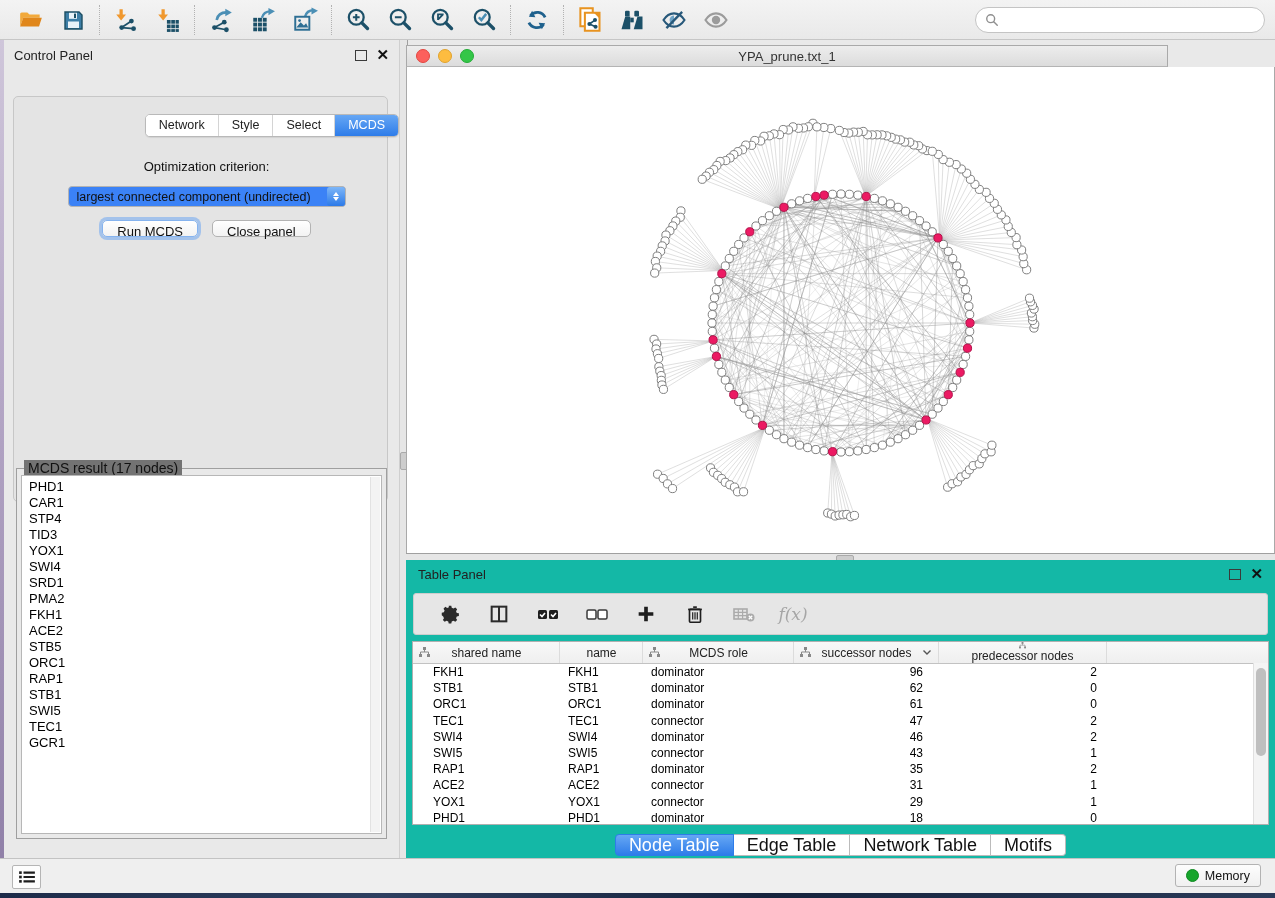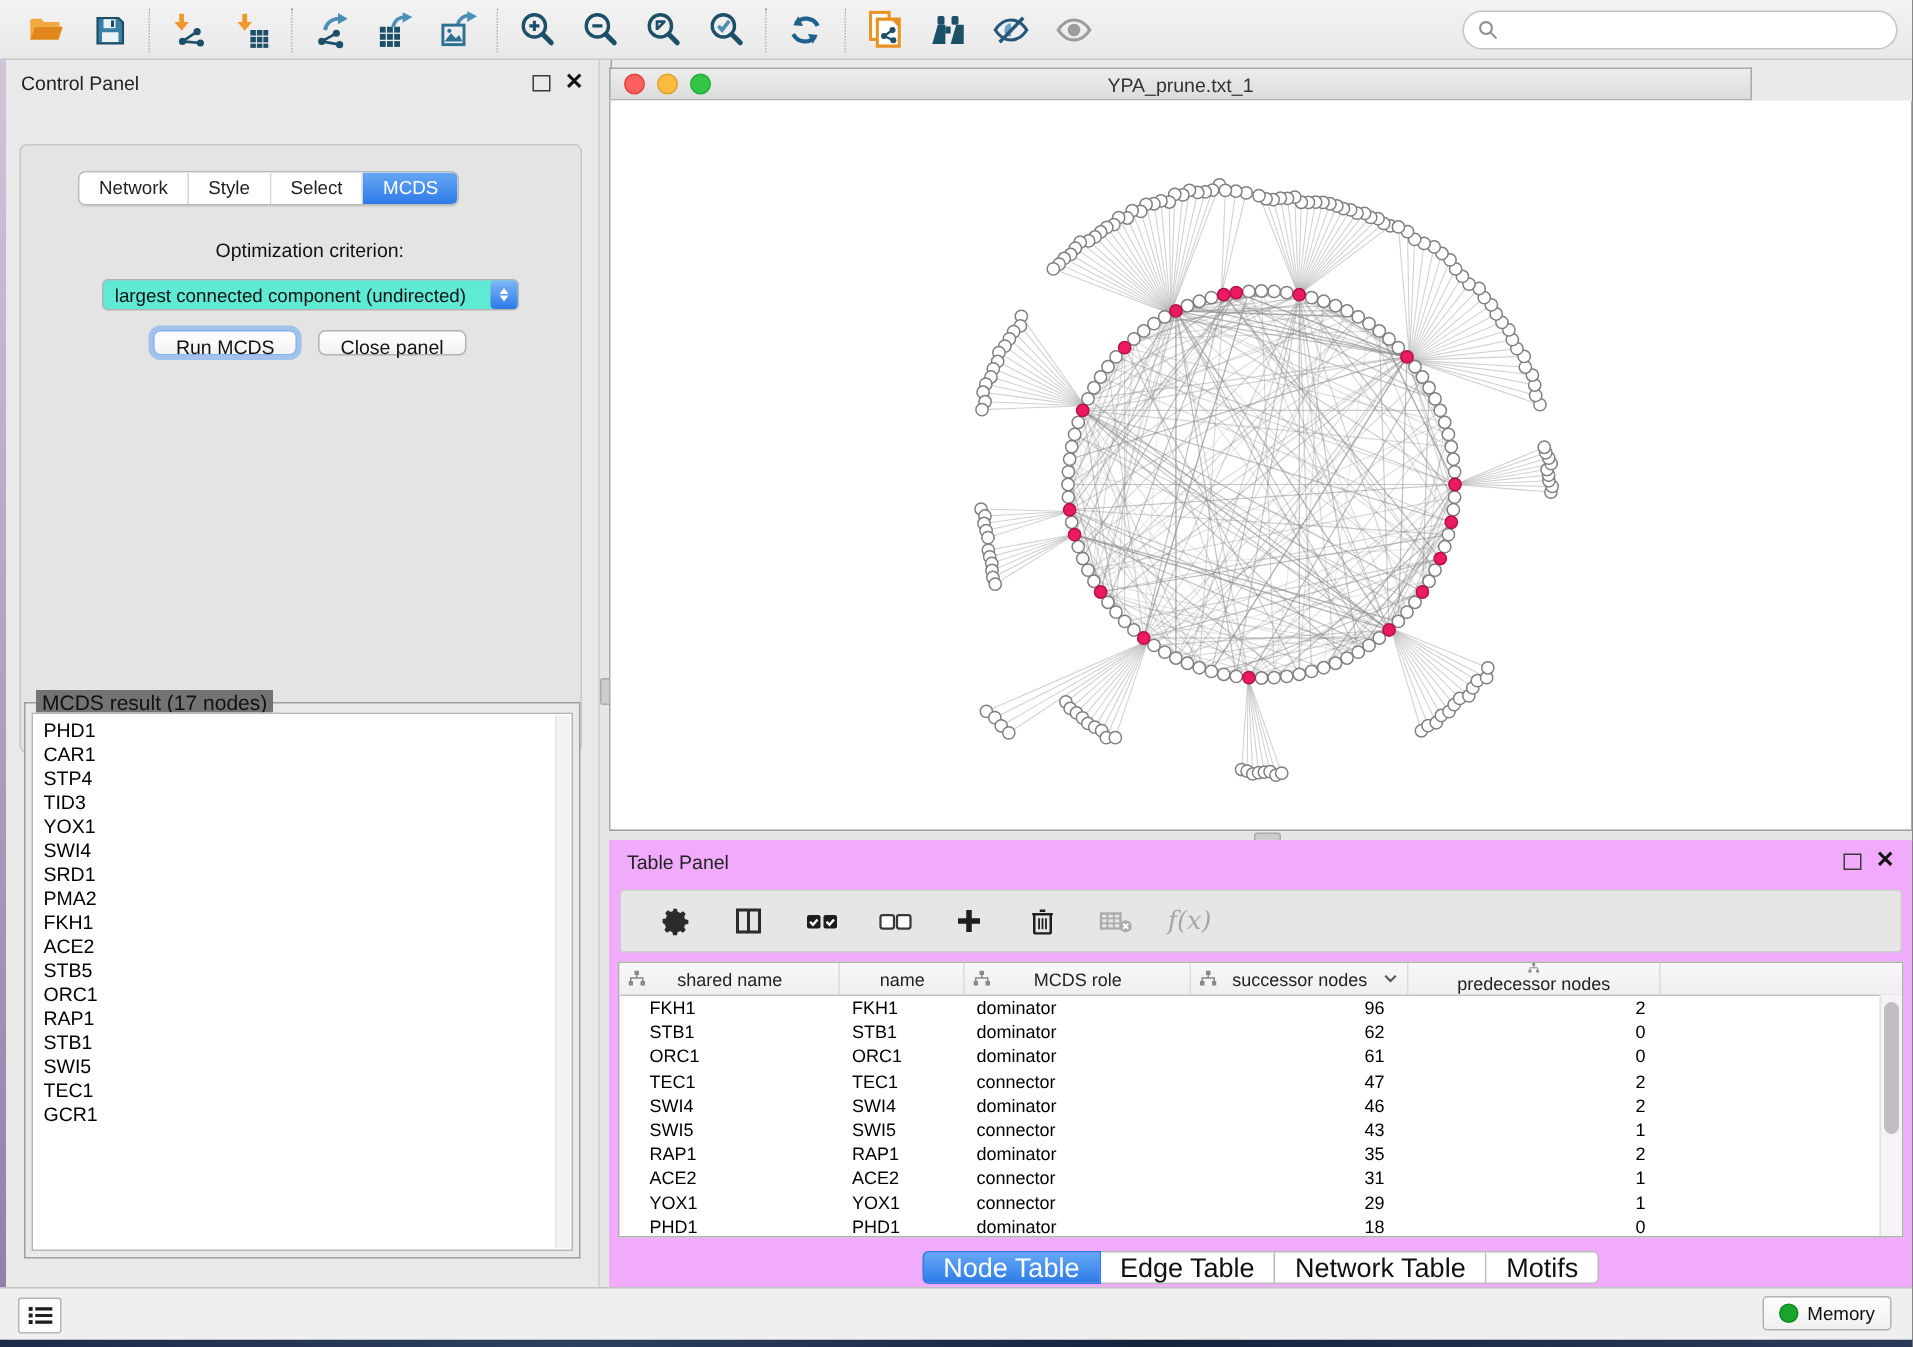--- a/index.html
+++ b/index.html
@@ -19,30 +19,30 @@
     background:linear-gradient(#cfc6da,#b5a7c6 40%,#8e7ea6);}
   .wp-bottom{position:absolute;left:0;top:893px;width:1275px;height:5px;
     background:linear-gradient(90deg,#1d2b49,#2e3f60 30%,#16233d 60%,#2a3a58);}
   
   .cpanel{position:absolute;left:4px;top:40px;width:395px;height:818px;background:#e9e9e9;}
   .cp-header{height:30px;display:flex;align-items:center;padding:0 10px;}
   .cp-title{font-size:13px;color:#222;}
   .panel-winbtns{margin-left:auto;display:flex;align-items:center;gap:9px;}
   .float-box{width:10px;height:9px;border:1.5px solid #3a3a3a;display:inline-block;}
   .close-x{font-size:15px;font-weight:bold;color:#111;line-height:10px;}
-  .cp-tabs{position:absolute;left:0;top:74px;width:100%;display:flex;justify-content:flex-start;padding-left:48px;}
+  .cp-tabs{position:absolute;left:0;top:74px;width:100%;display:flex;justify-content:flex-end;}
   .seg{display:flex;border:1px solid #b9b9b9;border-radius:5px;overflow:hidden;background:#fff;
        box-shadow:0 1px 1px rgba(0,0,0,.08);}
   .seg .tab{padding:2px 13px;font-size:12.5px;color:#222;background:#fff;border-right:1px solid #d4d4d4;height:17px;line-height:17px;}
   .seg .tab:last-child{border-right:none;}
   .seg .tab.active{background:linear-gradient(#66a7f4,#2e7ce9);color:#fff;}
   .cp-content{position:absolute;left:9px;top:56px;width:375px;height:406px;box-sizing:border-box;
     background:#e4e4e4;border:1px solid #c7c7c7;border-radius:5px;padding-left:12px;}
   .opt-label{margin-top:62px;text-align:center;font-size:13px;color:#111;}
-  .dropdown{position:relative;margin:12px auto 0 auto;width:278px;height:21px;background:#5eead4;
+  .dropdown{position:relative;margin:12px auto 0 auto;width:278px;height:21px;background:#3b82f6;
     border:1px solid #b3b3b3;border-radius:4px;display:flex;align-items:center;box-sizing:border-box;}
   .dropdown .dd-text{flex:1;font-size:12.5px;padding-left:8px;color:#111;white-space:nowrap;}
   .dd-stepper{width:18px;height:19px;border-radius:3px;background:linear-gradient(#7db6f8,#2c7ae8);
     display:flex;flex-direction:column;align-items:center;justify-content:center;gap:1px;margin-right:0px;}
   .dd-stepper span{width:0;height:0;border-left:3.5px solid transparent;border-right:3.5px solid transparent;}
   .dd-up{border-bottom:4px solid #fff;}
   .dd-down{border-top:4px solid #fff;}
   .cp-buttons{display:flex;justify-content:center;gap:14px;margin-top:13px;}
   .btn{font-size:13px;color:#111;background:linear-gradient(#ffffff,#f2f2f2);
     border:1px solid #b3b3b3;border-radius:5px;padding:2px 14px;height:17px;line-height:17px;}
@@ -64,21 +64,21 @@
     display:flex;align-items:center;}
   .lights{display:flex;gap:8px;margin-left:9px;}
   .light{width:12px;height:12px;border-radius:50%;}
   .net-name{position:absolute;left:0;right:0;text-align:center;font-size:13px;color:#333;}
   .net-canvas{position:absolute;left:406px;top:67px;width:869px;height:486px;background:#fff;
     border-left:1px solid #a9a9a9;border-right:1px solid #a9a9a9;box-sizing:border-box;}
   .hdiv{position:absolute;left:406px;top:553px;width:869px;height:7px;background:#e6e6e6;
     border-top:1px solid #a0a0a0;}
   .hdiv .grip{position:absolute;left:430px;top:1px;width:16px;height:5px;background:#cdcdcd;border:1px solid #aaa;border-radius:2px;}
   
-  .tpanel{position:absolute;left:406px;top:560px;width:869px;height:298px;background:#f0abfc;}
+  .tpanel{position:absolute;left:406px;top:560px;width:869px;height:298px;background:#14b8a6;}
   .tp-header{height:28px;display:flex;align-items:center;padding:0 12px;}
   .tp-title{font-size:13px;color:#222;}
   .tp-toolbar{position:absolute;left:7px;top:33px;right:7px;height:42px;box-sizing:border-box;
     background:#e6e6e6;border:1px solid #cdcdcd;border-radius:3px;display:flex;align-items:center;gap:21px;padding-left:22px;}
   .ticon{display:flex;align-items:center;justify-content:center;width:28px;height:28px;}
   .fx{font-family:"DejaVu Serif",serif;font-style:italic;font-size:17px;color:#a6a6a6;}
   .tbl{position:absolute;left:6px;top:81px;right:6px;height:184px;box-sizing:border-box;
     background:#fff;border:1px solid #b0b0b0;overflow:hidden;}
   .tbl-head{display:flex;height:21px;background:linear-gradient(#f8f8f8,#efefef);border-bottom:1px solid #c2c2c2;}
   .th{display:flex;align-items:center;box-sizing:border-box;border-right:1px solid #dcdcdc;font-size:12px;color:#222;padding:0 6px;}

